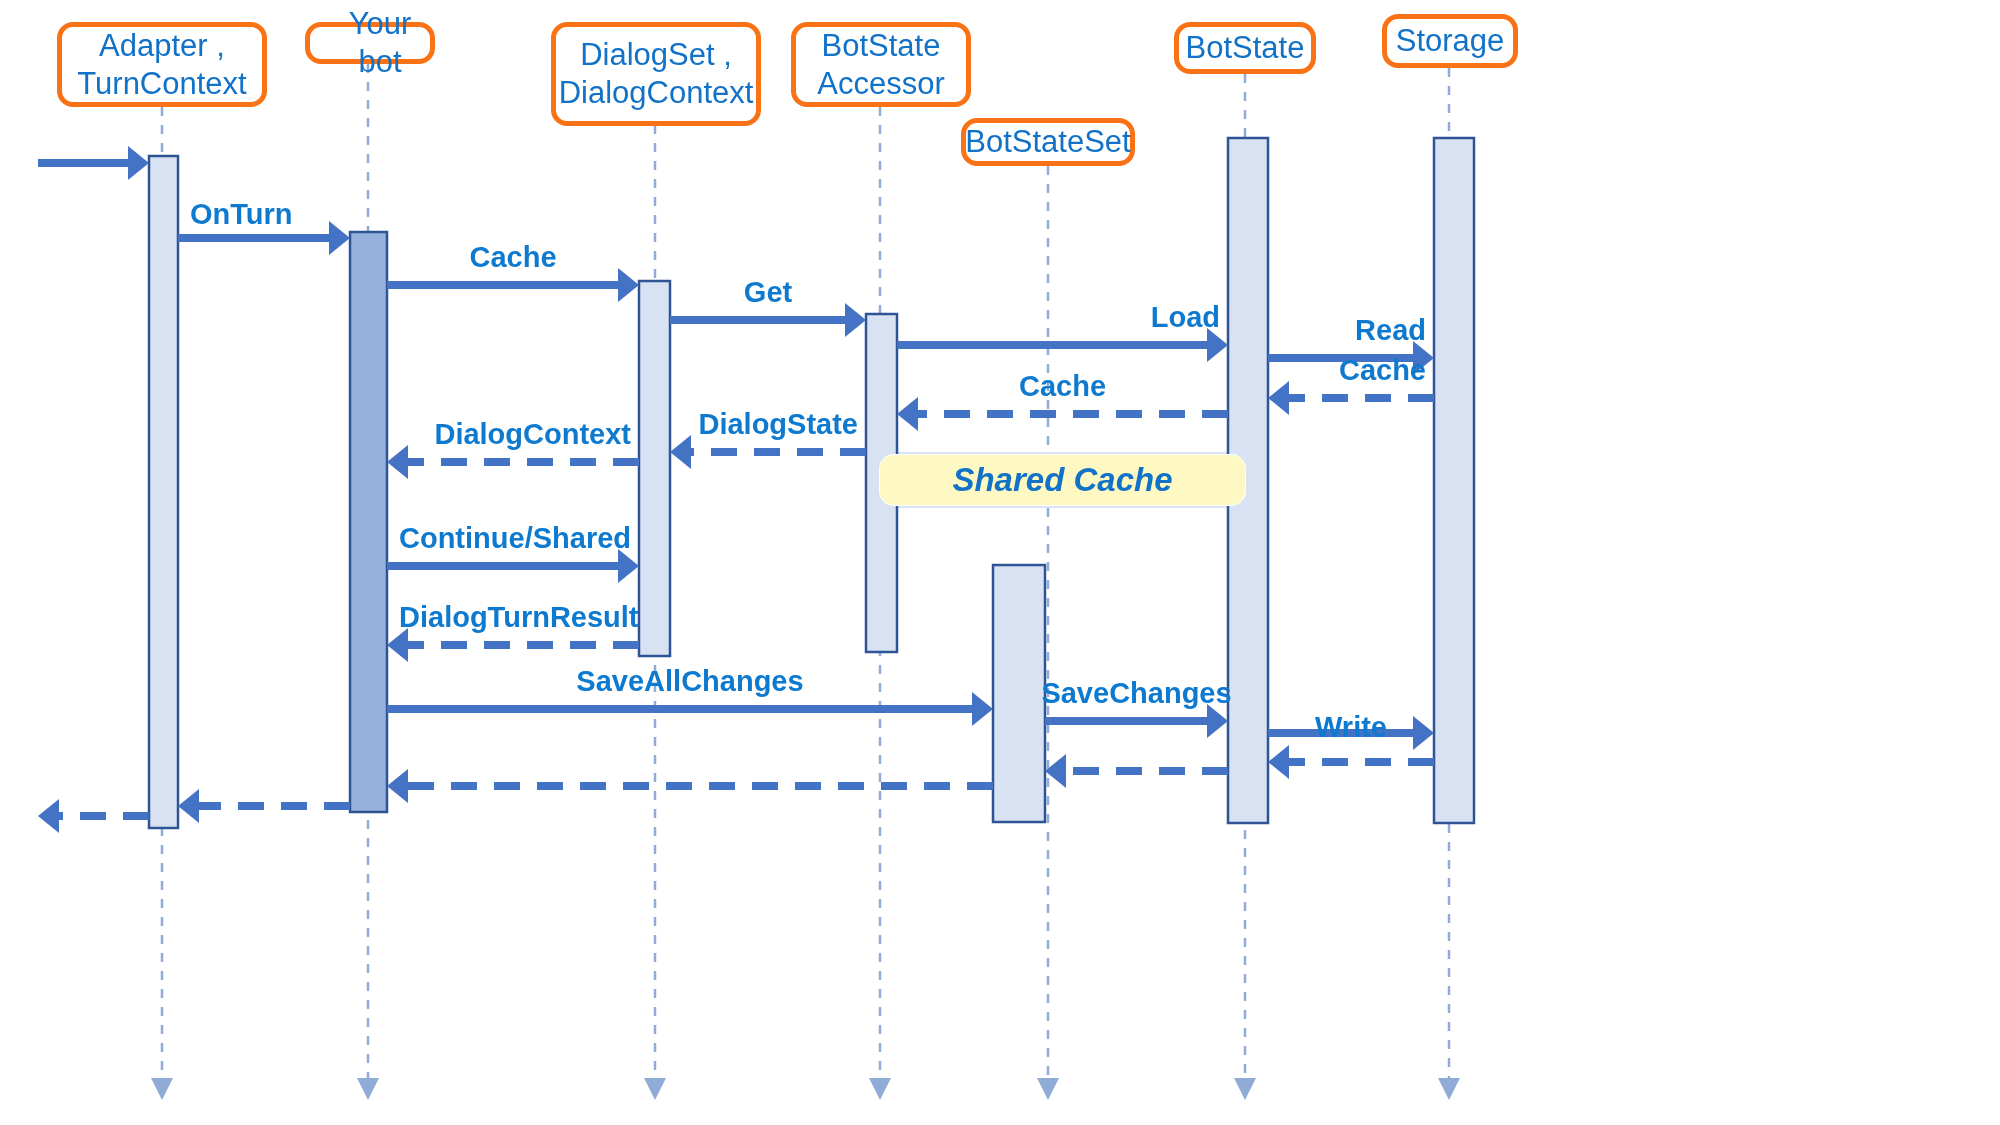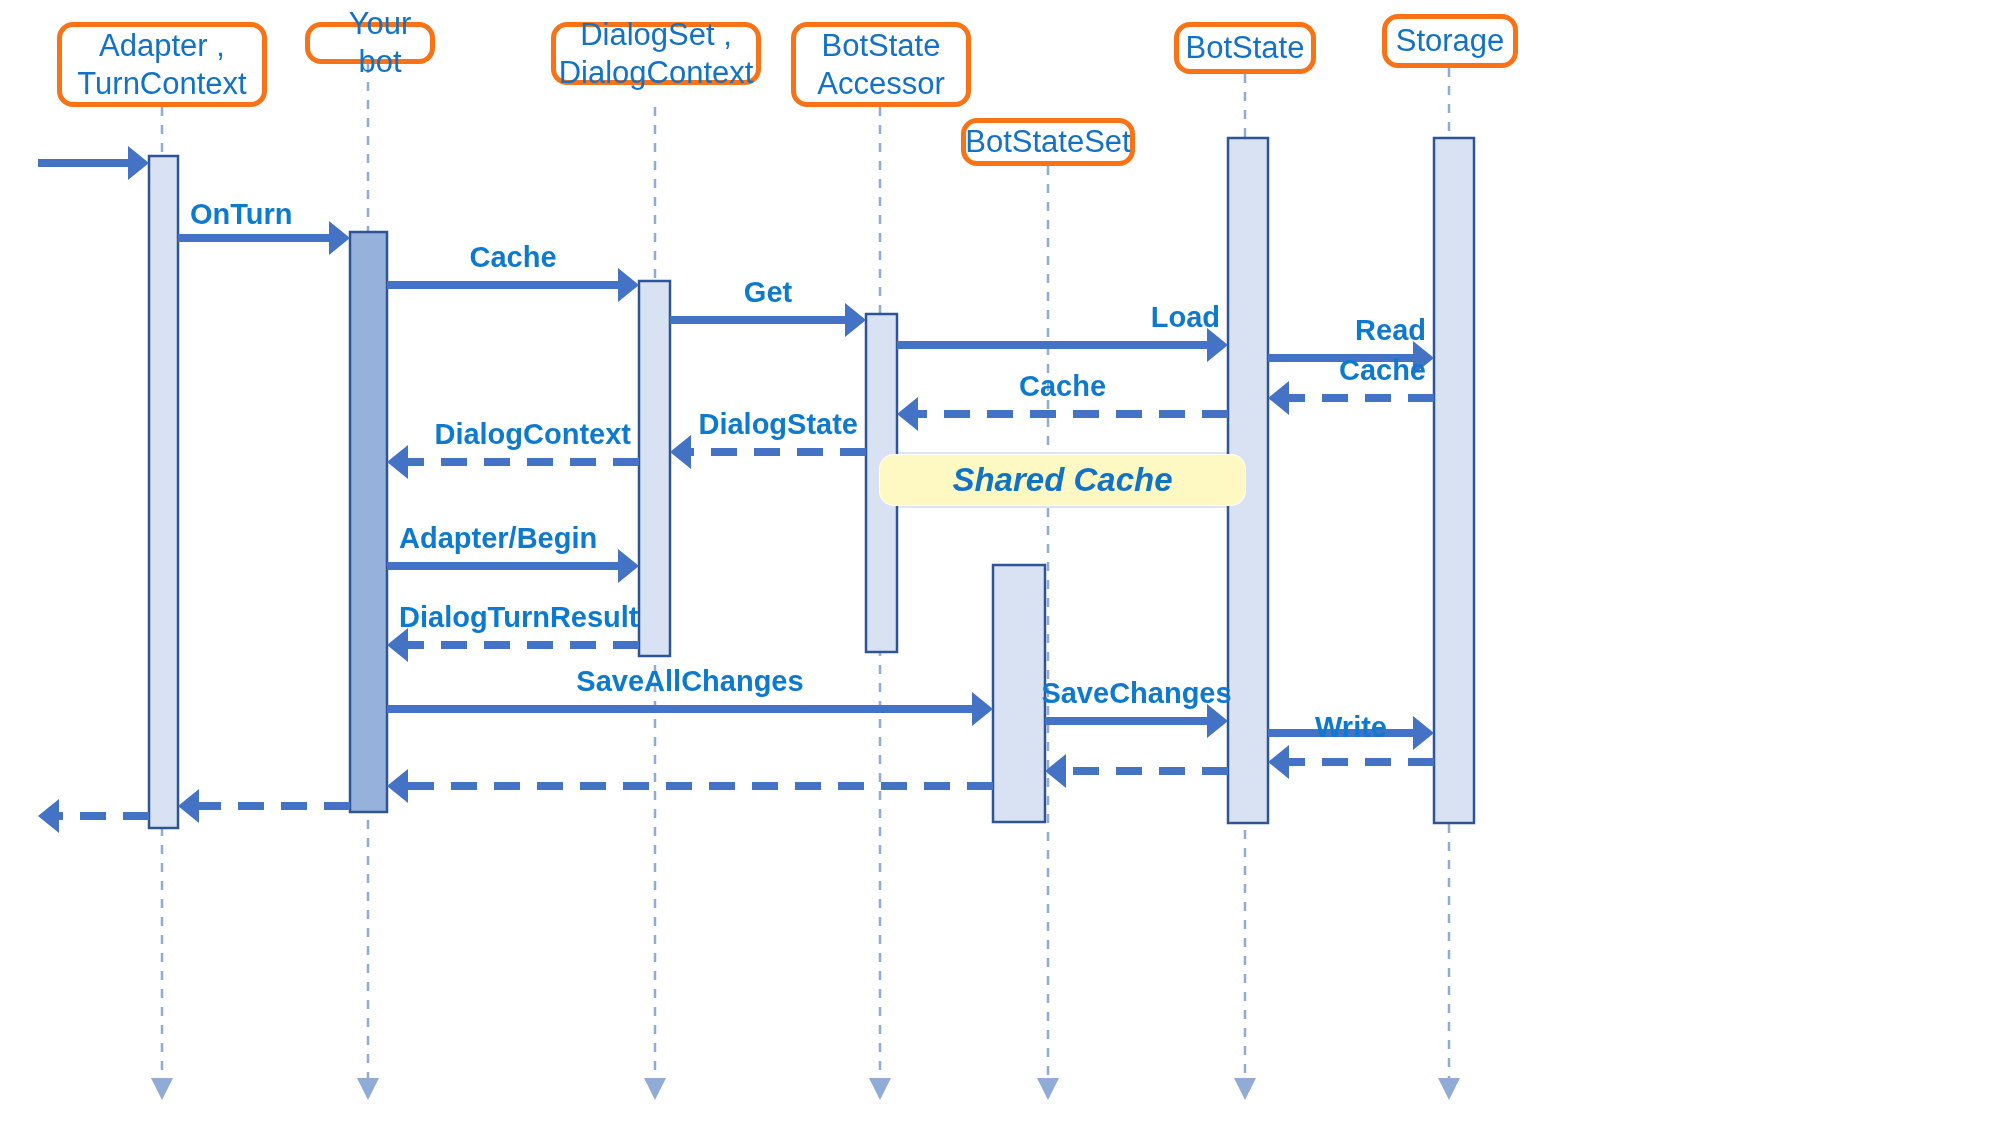--- a/index.html
+++ b/index.html
@@ -98,32 +98,32 @@
   <div id="overlays">
       <div class="msg" style="text-align: left; left: 190px; top: 200px;">OnTurn</div>
       <div class="msg c" style="left: 513px; top: 243px;">Cache</div>
       <div class="msg c" style="left: 768px; top: 278px;">Get</div>
       <div class="msg r" style="left: 1220px; top: 303px;">Load</div>
       <div class="msg r" style="left: 1426px; top: 316px;">Read</div>
       <div class="msg r" style="left: 1426px; top: 356px;">Cache</div>
       <div class="msg c" style="left: 1062.5px; top: 372px;">Cache</div>
       <div class="msg r" style="left: 858px; top: 410px;">DialogState</div>
       <div class="msg r" style="left: 631px; top: 420px;">DialogContext</div>
-      <div class="msg" style="text-align: left; left: 399px; top: 524px;">Adapter/Begin</div>
+      <div class="msg" style="text-align: left; left: 399px; top: 524px;">Continue/Shared</div>
       <div class="msg" style="text-align: left; left: 399px; top: 603px;">DialogTurnResult</div>
       <div class="msg c" style="left: 690px; top: 667px;">SaveAllChanges</div>
       <div class="msg c" style="left: 1136.5px; top: 679px;">SaveChanges</div>
       <div class="msg c" style="left: 1351px; top: 665px; margin-top: 48px;">Write</div>
       <div class="sharedcache" style="left: 880px; top: 455px; width: 365px; height: 50px;">
         <span>Shared Cache</span>
       </div>
       <div class="hdr" style="left: 57px; top: 22px; width: 210px; height: 85px;"><span>Adapter ,
 TurnContext</span></div>
       <div class="hdr" style="left: 305px; top: 22px; width: 130px; height: 42px; padding-left: 20px;"><span>Your bot</span></div>
-      <div class="hdr" style="left: 551px; top: 22px; width: 210px; height: 63px;"><span>DialogSet ,
+      <div class="hdr" style="left: 551px; top: 22px; width: 210px; height: 104px;"><span>DialogSet ,
 DialogContext</span></div>
       <div class="hdr" style="left: 791px; top: 22px; width: 180px; height: 85px;"><span>BotState
 Accessor</span></div>
       <div class="hdr" style="left: 961px; top: 118px; width: 174px; height: 48px;"><span>BotStateSet</span></div>
       <div class="hdr" style="left: 1174px; top: 22px; width: 142px; height: 52px;"><span>BotState</span></div>
       <div class="hdr" style="left: 1382px; top: 14px; width: 136px; height: 54px;"><span>Storage</span></div>
     </div>
 </div>
 
 </body></html>

